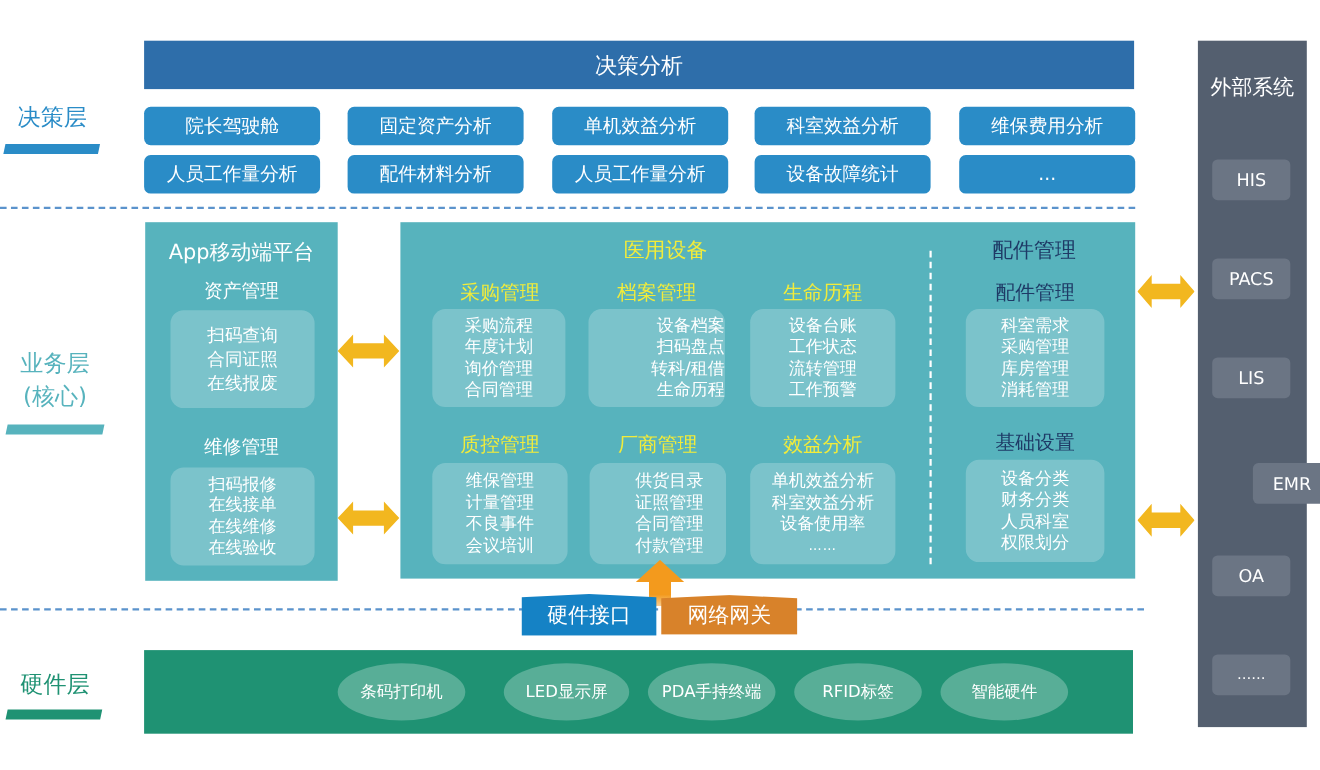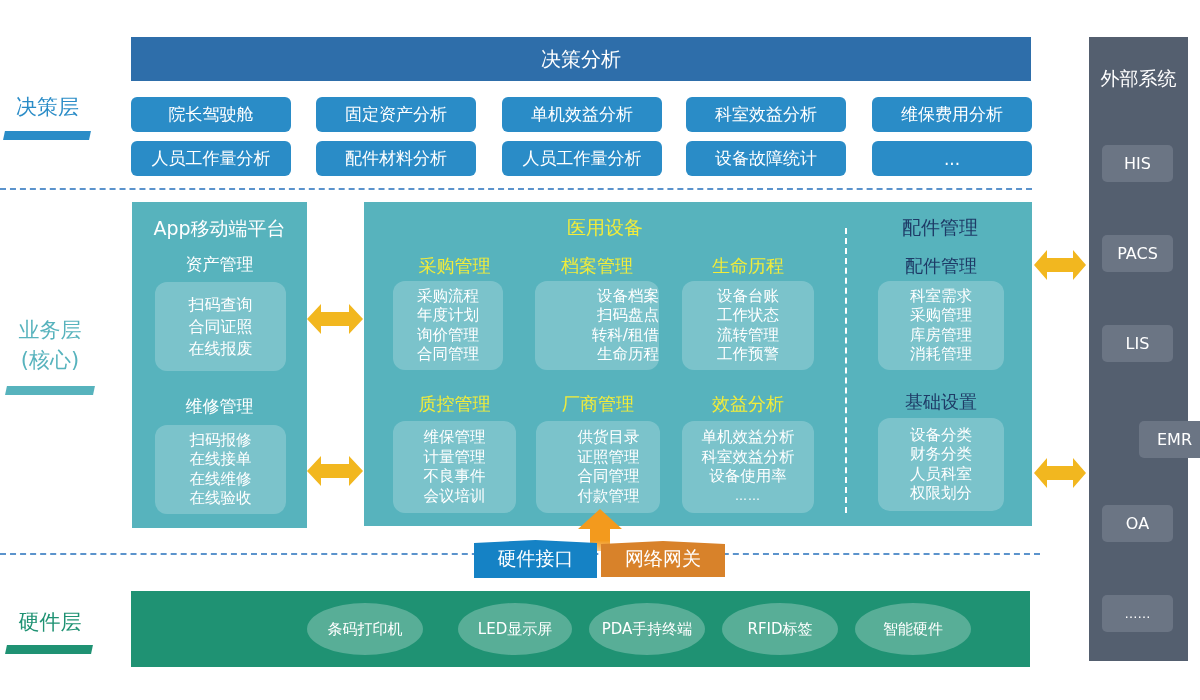--- a/index.html
+++ b/index.html
@@ -96,21 +96,21 @@
 </svg>
 <svg class="arrow" style="left:307px;top:455px;" width="56" height="32" viewBox="0 0 56 32">
   <polygon points="0,16 14,1 14,9 42,9 42,1 56,16 42,31 42,23 14,23 14,31" fill="#f2b71f"></polygon>
 </svg>
 
 <div class="teal-panel" style="left:364px;top:202px;width:668px;height:324px;"></div>
 
 <div class="yellow-title" style="left:540px;top:215px;width:130px;font-size:19px;">医用设备</div>
 
 <div class="yellow-title" style="left:393px;top:254px;width:123px;">采购管理</div>
-<div class="sub-box" style="left:393px;top:281px;width:110px;height:89px;">
+<div class="sub-box" style="left:393px;top:281px;width:121px;height:89px;">
   <span>采购流程</span>
   <span>年度计划</span>
   <span>询价管理</span>
   <span>合同管理</span>
 </div>
 
 <div class="yellow-title" style="left:535px;top:254px;width:124px;">档案管理</div>
 <div class="sub-box" style="left:535px;top:281px;width:124px;height:89px;text-align:right;">
   <span>设备档案</span>
   <span>扫码盘点</span>

